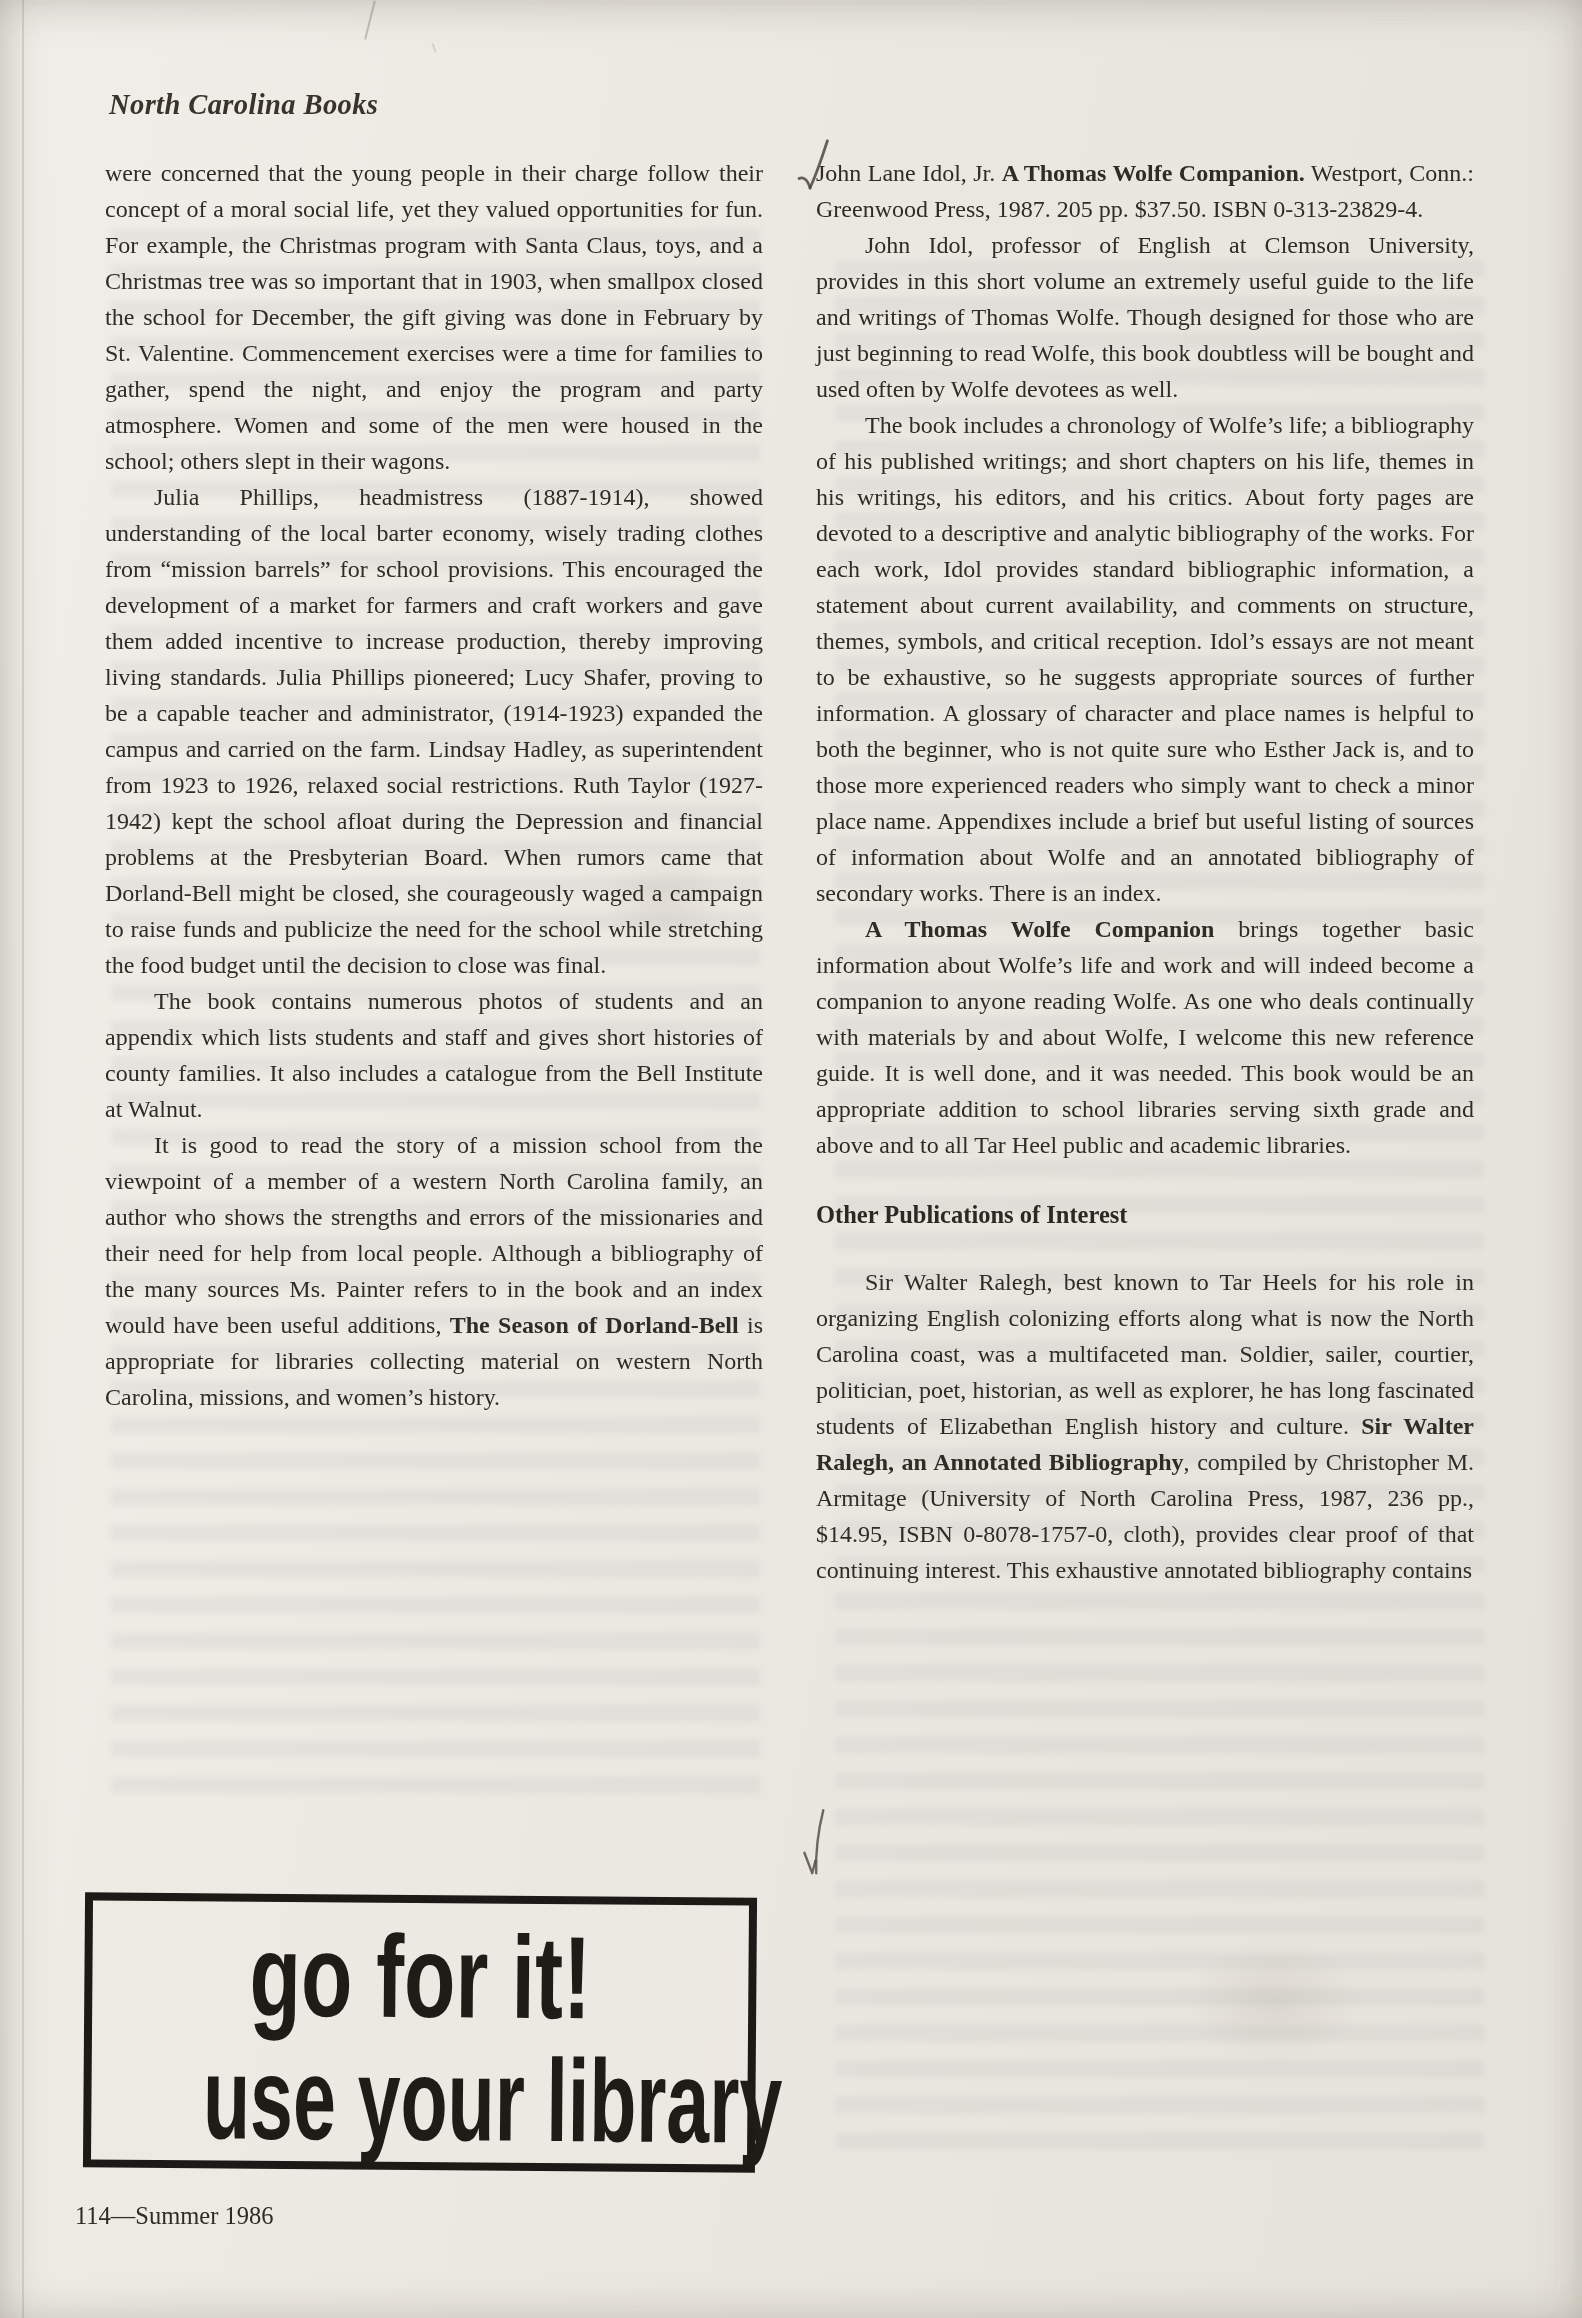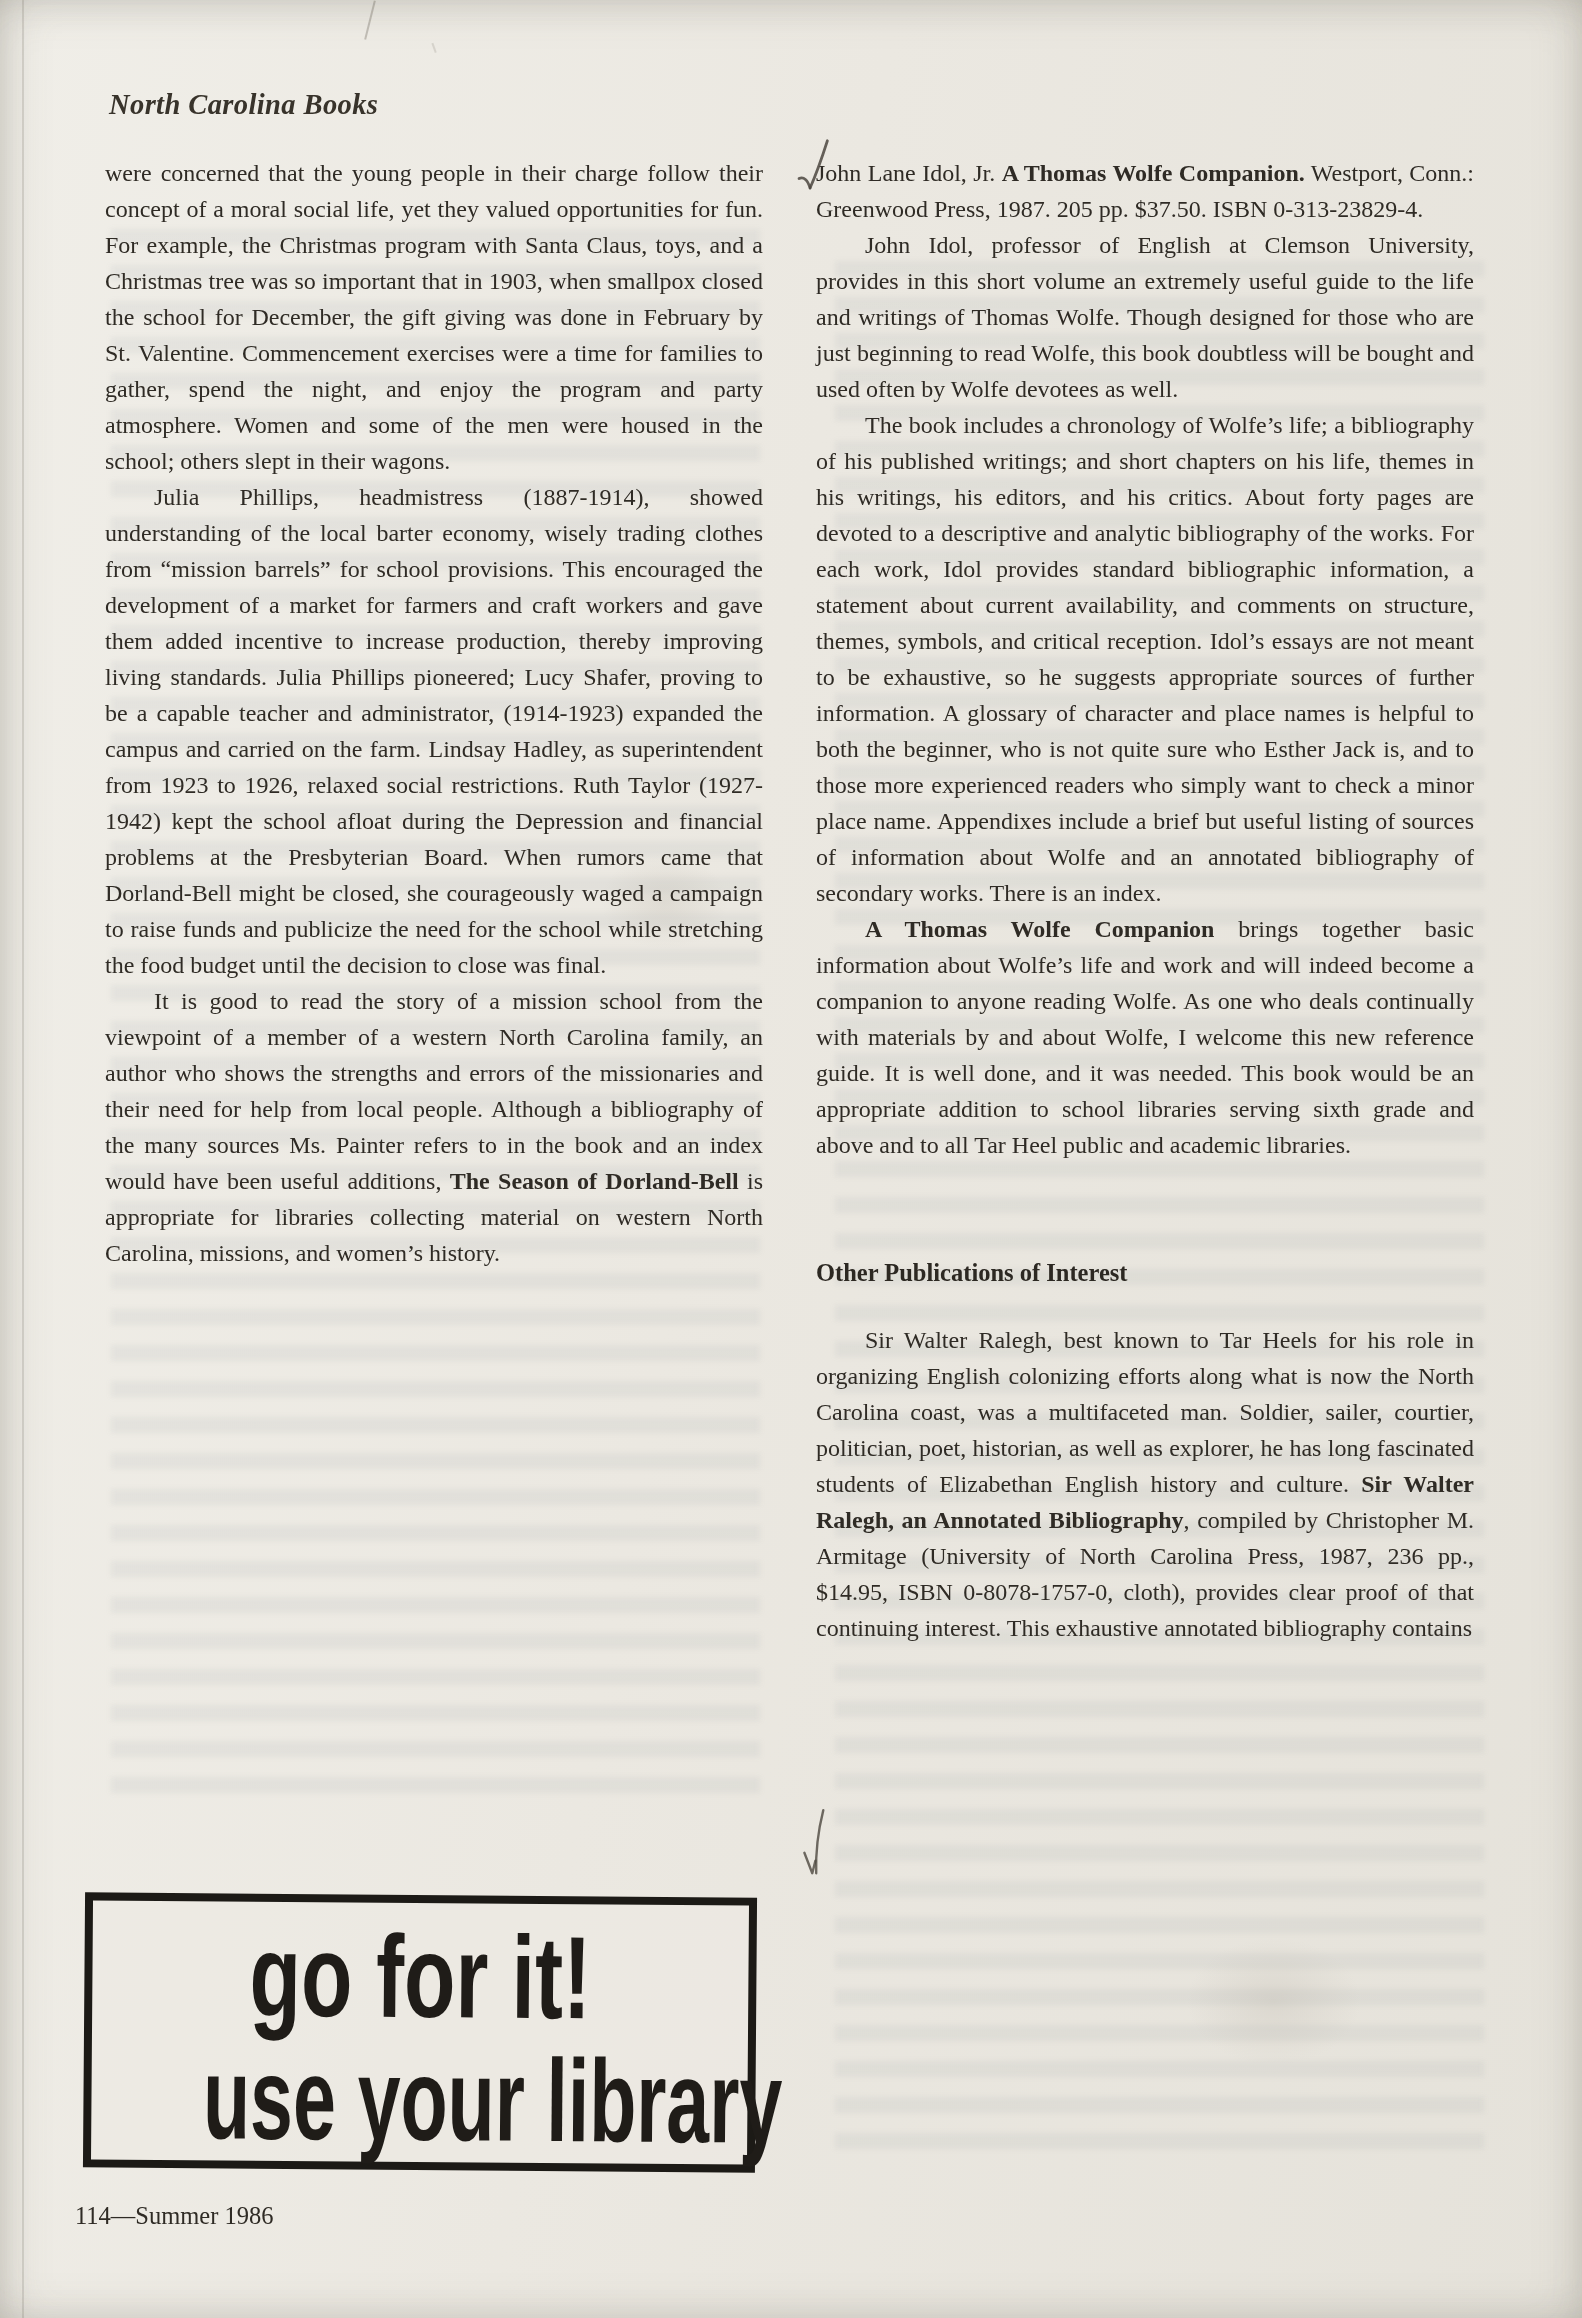--- a/index.html
+++ b/index.html
@@ -49,21 +49,21 @@
   .col-right{left:816px;}
   .col p{margin:0;}
   .indent{text-indent:49px;}
   .citation{margin-bottom:50px;}
   .signature{
     font-style:italic;font-size:22px;line-height:32px;
     margin-top:40px;text-align:left;
   }
   .section-heading{
     font-weight:bold;font-size:24.5px;line-height:32px;
-    margin-top:94px;margin-bottom:33px;text-align:left;color:#2c2822;
+    margin-top:36px;margin-bottom:33px;text-align:left;color:#2c2822;
   }
 
   .ad-box{
     position:absolute;left:84px;top:1895px;width:672px;height:275px;
     border:8px solid #1c1a16;box-sizing:border-box;
     transform:rotate(.45deg);
     background:rgba(236,233,226,.6);
     text-align:center;
     font-family:"Liberation Sans", sans-serif;
     color:#1f1c18;
@@ -94,20 +94,21 @@
   <div class="scratch" style="left:369px;top:0;width:1.6px;height:40px;transform:rotate(14deg);"></div>
   <div class="scratch" style="left:433px;top:43px;width:1.6px;height:9.5px;transform:rotate(-20deg);opacity:.5;"></div>
   <div class="smudge" style="left:601px;top:854px;width:127px;height:95px;"></div>
   <div class="smudge" style="left:1187px;top:1938px;width:174px;height:127px;"></div>
 
   <div class="header-title">North Carolina Books</div>
 
   <div class="col col-left">
     <p><span>were concerned that the young people in their charge follow their concept of a moral social life, yet they valued opportunities for fun. For example, the Christmas program with Santa Claus, toys, and a Christmas tree was so important that in 1903, when smallpox closed the school for December, the gift giving was done in February by St. Valentine. Commencement exercises were a time for families to gather, spend the night, and enjoy the program and party atmosphere. Women and some of the men were housed in the school; others slept in their wagons.</span></p>
     <p class="indent"><span>Julia Phillips, headmistress (1887-1914), showed understanding of the local barter economy, wisely trading clothes from “mission barrels” for school provisions. This encouraged the development of a market for farmers and craft workers and gave them added incentive to increase production, thereby improving living standards. Julia Phillips pioneered; Lucy Shafer, proving to be a capable teacher and administrator, (1914-1923) expanded the campus and carried on the farm. Lindsay Hadley, as superintendent from 1923 to 1926, relaxed social restrictions. Ruth Taylor (1927-1942) kept the school afloat during the Depression and financial problems at the Presbyterian Board. When rumors came that Dorland-Bell might be closed, she courageously waged a campaign to raise funds and publicize the need for the school while stretching the food budget until the decision to close was final.</span></p>
+    <p class="indent"><span>The book contains numerous photos of students and an appendix which lists students and staff and gives short histories of county families. It also includes a catalogue from the Bell Institute at Walnut.</span></p>
     <p class="indent"><span>It is good to read the story of a mission school from the viewpoint of a member of a western North Carolina family, an author who shows the strengths and errors of the missionaries and their need for help from local people. Although a bibliography of the many sources Ms. Painter refers to in the book and an index would have been useful additions, </span><span style="font-weight: bold;">The Season of Dorland-Bell</span><span> is appropriate for libraries collecting material on western North Carolina, missions, and women’s history.</span></p>
   </div>
 
   <div class="ad-box">
     <div class="ad-line ad-line-1">go for it!</div>
     <div class="ad-line ad-line-2">use your library</div>
   </div>
 
   <div class="col col-right">
     <p class="citation"><span>John Lane Idol, Jr. </span><span style="font-weight: bold;">A Thomas Wolfe Companion.</span><span> Westport, Conn.: Greenwood Press, 1987. 205 pp. $37.50. ISBN 0-313-23829-4.</span></p>

